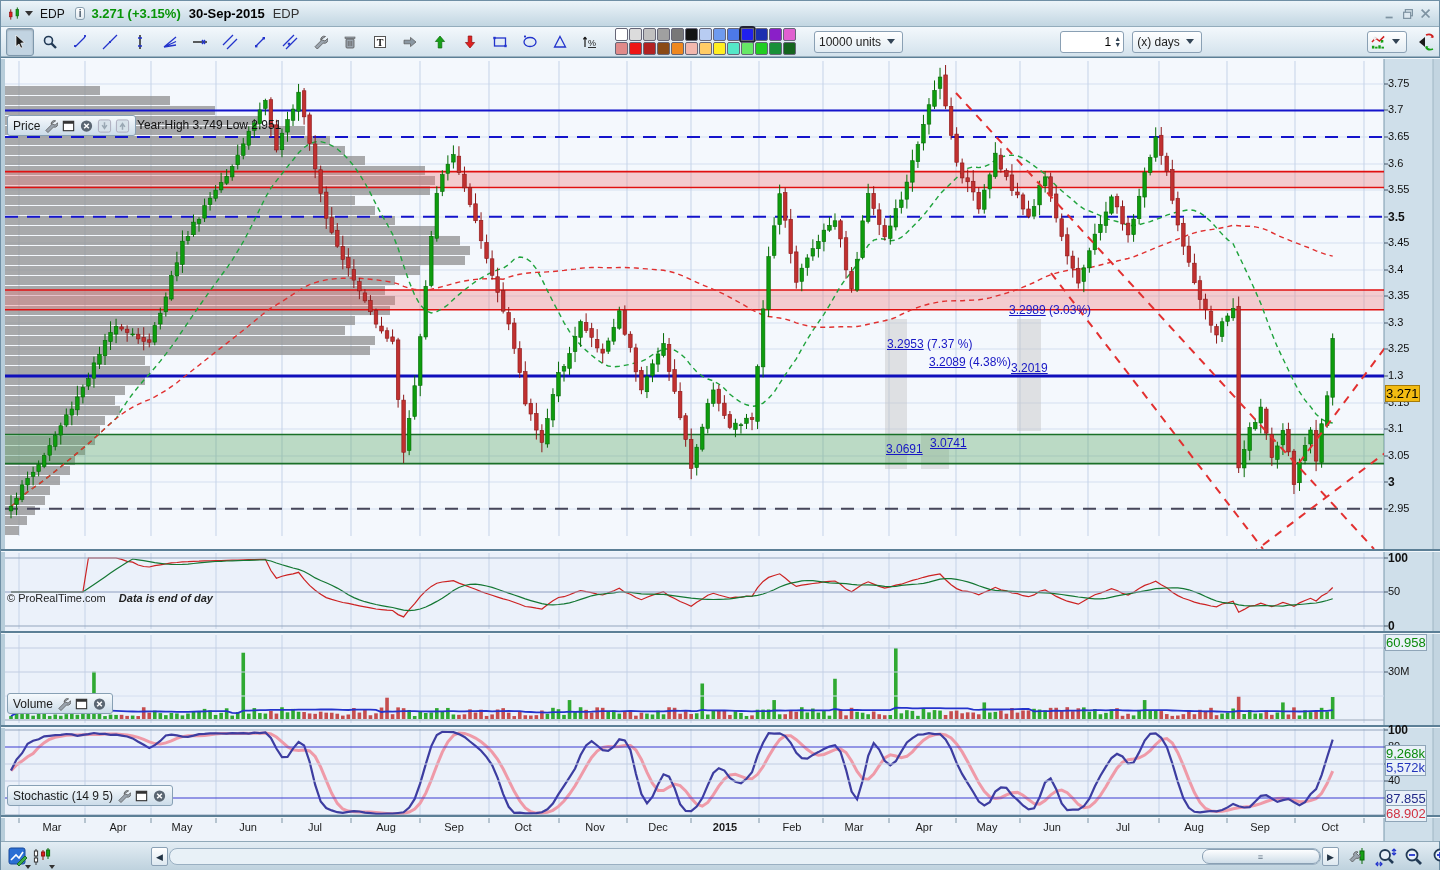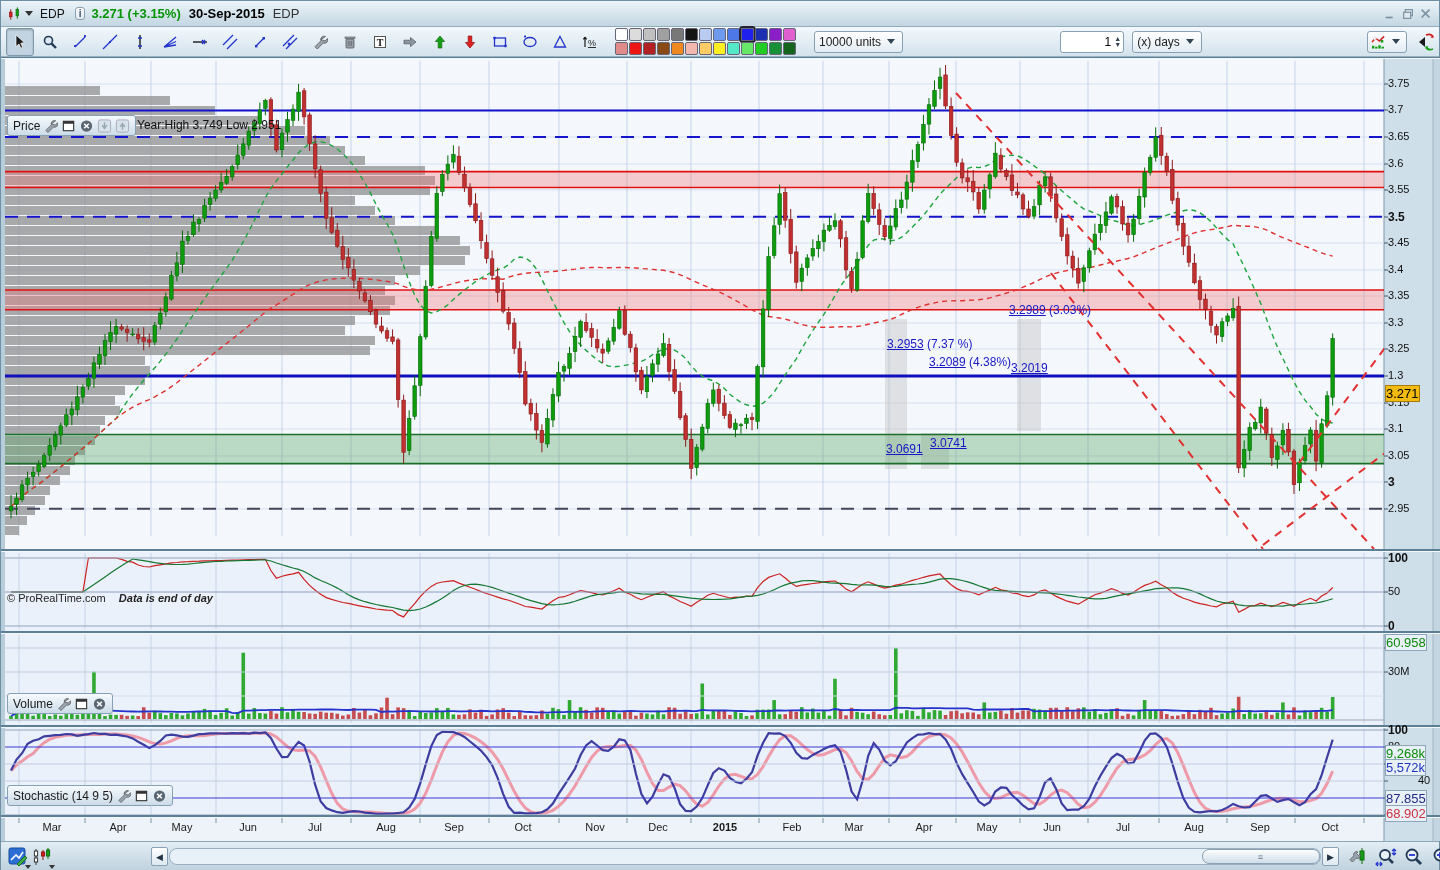--- a/index.html
+++ b/index.html
@@ -1396,21 +1396,21 @@
         <span class="tick b" style="left: 1387px; top: 418px;">3</span>
         <span class="tick" style="left: 1387px; top: 445px;">2.95</span>
         <span class="tick b" style="left: 1387px; top: 494px;">100</span>
         <span class="tick" style="left: 1387px; top: 528px;">50</span>
         <span class="tick b" style="left: 1387px; top: 562px;">0</span>
         <span class="tick" style="left: 1387px; top: 584px;">30M</span>
         <span class="tick" style="left: 1387px; top: 608px;">30M</span>
         <span class="tick b" style="left: 1387px; top: 666px;">100</span>
         <span class="tick" style="left: 1387px; top: 683px;">80</span>
         <span class="tick" style="left: 1387px; top: 700px;">60</span>
-        <span class="tick" style="left: 1417px; top: 717px;">40</span>
+        <span class="tick" style="left: 1387px; top: 717px;">40</span>
         <span class="tick" style="left: 1387px; top: 734px;">20</span>
         <span class="tick b" style="left: 1387px; top: 751px;">0</span>
         <span class="xlab" style="left: 51px; top: 764px;">Mar</span>
         <span class="xlab" style="left: 117px; top: 764px;">Apr</span>
         <span class="xlab" style="left: 181px; top: 764px;">May</span>
         <span class="xlab" style="left: 247px; top: 764px;">Jun</span>
         <span class="xlab" style="left: 314px; top: 764px;">Jul</span>
         <span class="xlab" style="left: 385px; top: 764px;">Aug</span>
         <span class="xlab" style="left: 453px; top: 764px;">Sep</span>
         <span class="xlab" style="left: 522px; top: 764px;">Oct</span>

